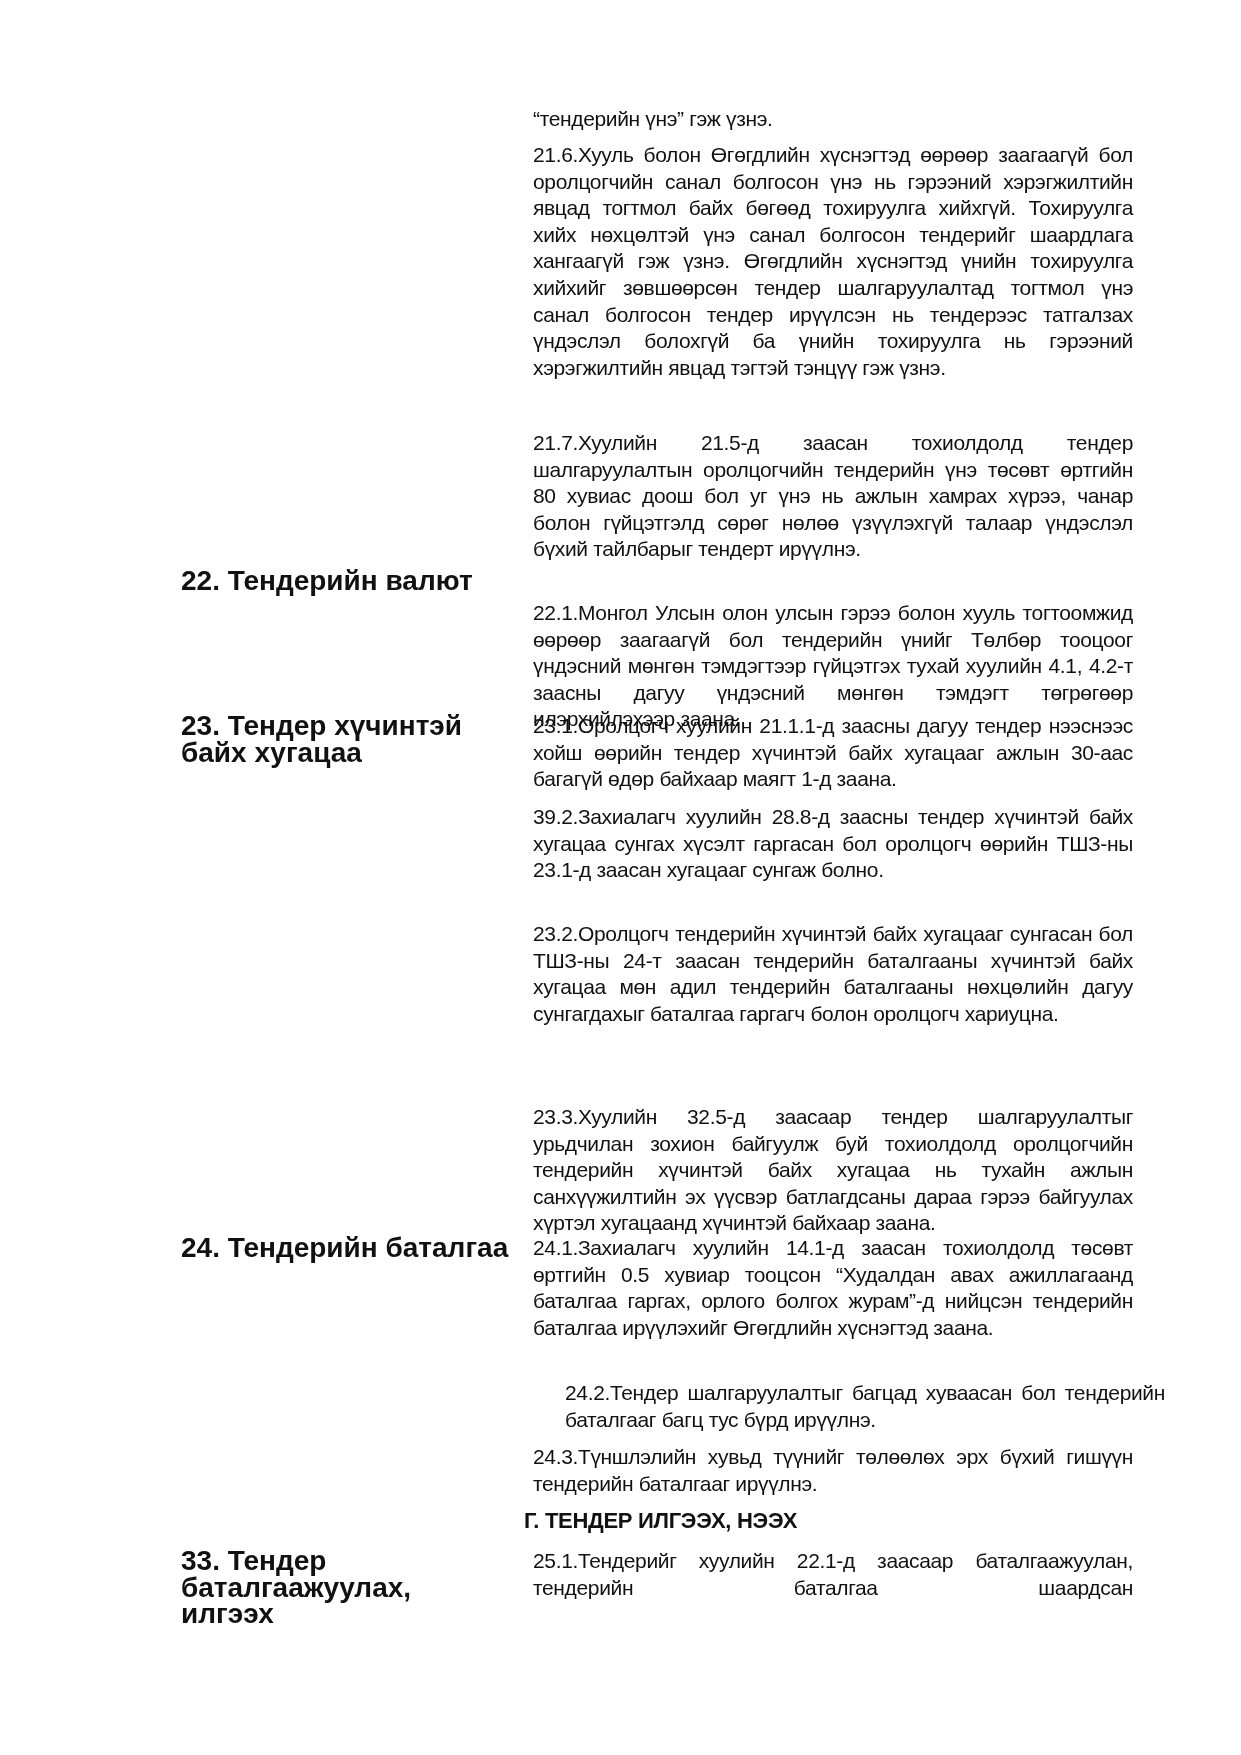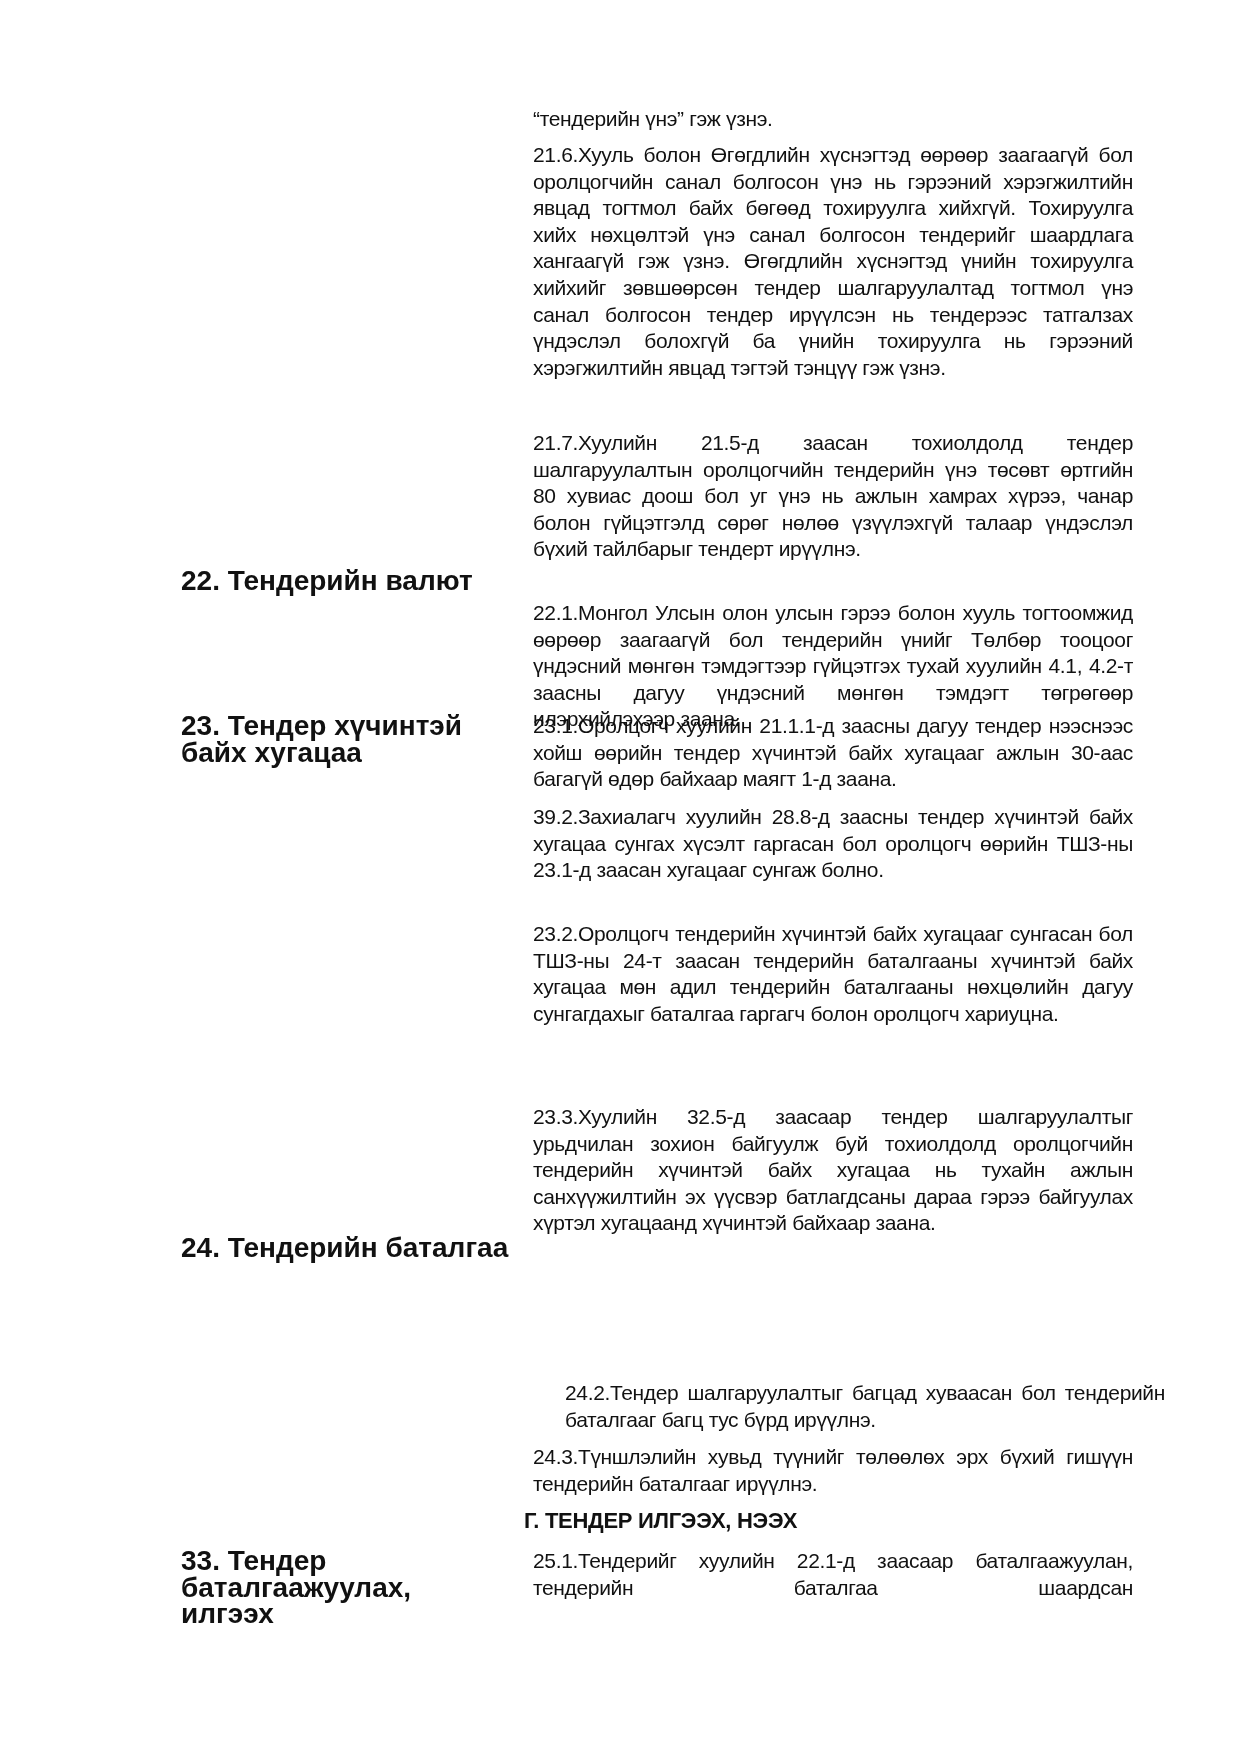--- a/index.html
+++ b/index.html
@@ -39,20 +39,21 @@
   <div class="left" style="top:568px;">22. Тендерийн валют</div>
   <div class="right" style="top:568px;margin-top:32px;">22.1.Монгол Улсын олон улсын гэрээ болон хууль тогтоомжид өөрөөр заагаагүй бол тендерийн үнийг Төлбөр тооцоог үндэсний мөнгөн тэмдэгтээр гүйцэтгэх тухай хуулийн 4.1, 4.2-т заасны дагуу үндэсний мөнгөн тэмдэгт төгрөгөөр илэрхийлэхээр заана.</div>
 
   <div class="left" style="top:713px;">23. Тендер хүчинтэй байх хугацаа</div>
   <div class="right" style="top:713px;">23.1.Оролцогч хуулийн 21.1.1-д заасны дагуу тендер нээснээс хойш өөрийн тендер хүчинтэй байх хугацааг ажлын 30-аас багагүй өдөр байхаар маягт 1-д заана.</div>
   <div class="right" style="top:804px;">39.2.Захиалагч хуулийн 28.8-д заасны тендер хүчинтэй байх хугацаа сунгах хүсэлт гаргасан бол оролцогч өөрийн ТШЗ-ны 23.1-д заасан хугацааг сунгаж болно.</div>
   <div class="right" style="top:921px;">23.2.Оролцогч тендерийн хүчинтэй байх хугацааг сунгасан бол ТШЗ-ны 24-т заасан тендерийн баталгааны хүчинтэй байх хугацаа мөн адил тендерийн баталгааны нөхцөлийн дагуу сунгагдахыг баталгаа гаргагч болон оролцогч хариуцна.</div>
   <div class="right" style="top:1066px;margin-top:38px;">23.3.Хуулийн 32.5-д заасаар тендер шалгаруулалтыг урьдчилан зохион байгуулж буй тохиолдолд оролцогчийн тендерийн хүчинтэй байх хугацаа нь тухайн ажлын санхүүжилтийн эх үүсвэр батлагдсаны дараа гэрээ байгуулах хүртэл хугацаанд хүчинтэй байхаар заана.</div>
 
   <div class="left" style="top:1235px;">24. Тендерийн баталгаа</div>
+  <div class="right" style="top:1235px;">24.1.Захиалагч хуулийн 14.1-д заасан тохиолдолд төсөвт өртгийн 0.5 хувиар тооцсон “Худалдан авах ажиллагаанд баталгаа гаргах, орлого болгох журам”-д нийцсэн тендерийн баталгаа ирүүлэхийг Өгөгдлийн хүснэгтэд заана.</div>
   <div class="right" style="top:1380px;margin-left:32px;">24.2.Тендер шалгаруулалтыг багцад хуваасан бол тендерийн баталгааг багц тус бүрд ирүүлнэ.</div>
   <div class="right" style="top:1444px;">24.3.Түншлэлийн хувьд түүнийг төлөөлөх эрх бүхий гишүүн тендерийн баталгааг ирүүлнэ.</div>
 
   <div class="section-title" style="top:1507px; left:40px;">Г. ТЕНДЕР ИЛГЭЭХ, НЭЭХ</div>
 
   <div class="left" style="top:1548px;">33. Тендер баталгаажуулах, илгээх</div>
   <div class="right cut" style="top:1548px;">
     <span class="para" style="text-align:justify; text-align-last:justify;">25.1.Тендерийг хуулийн 22.1-д заасаар баталгаажуулан, тендерийн баталгаа шаардсан</span>
   </div>
 

